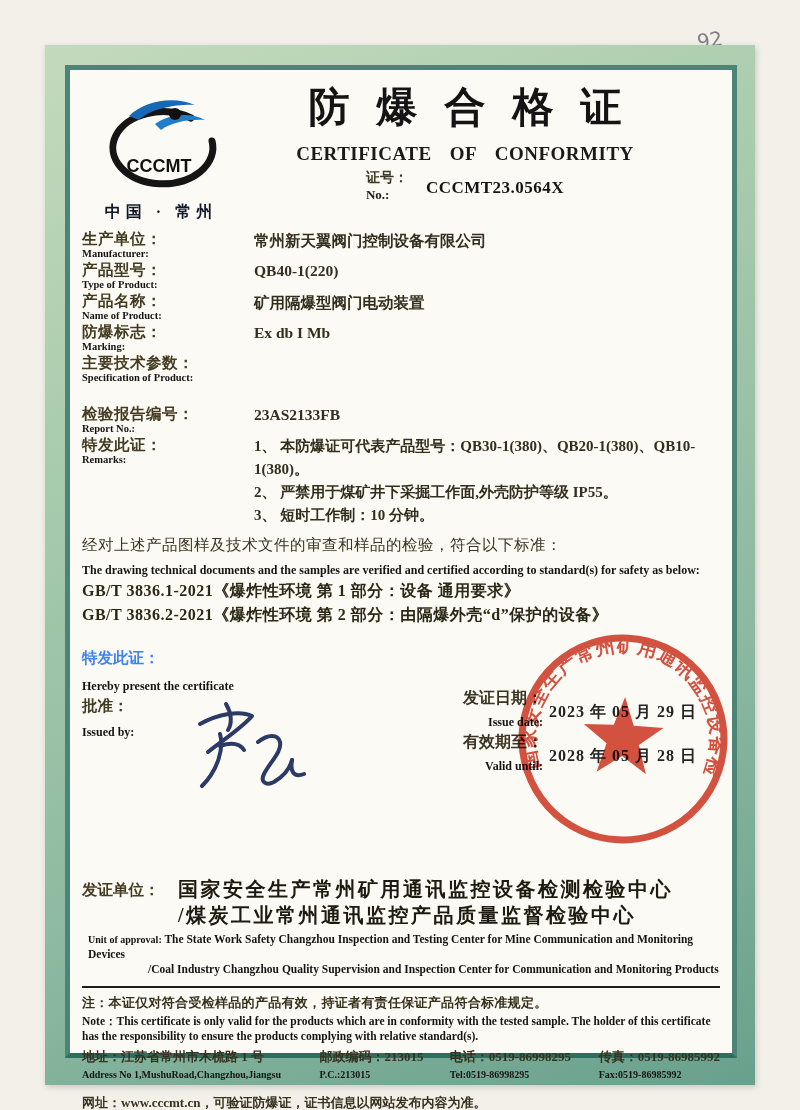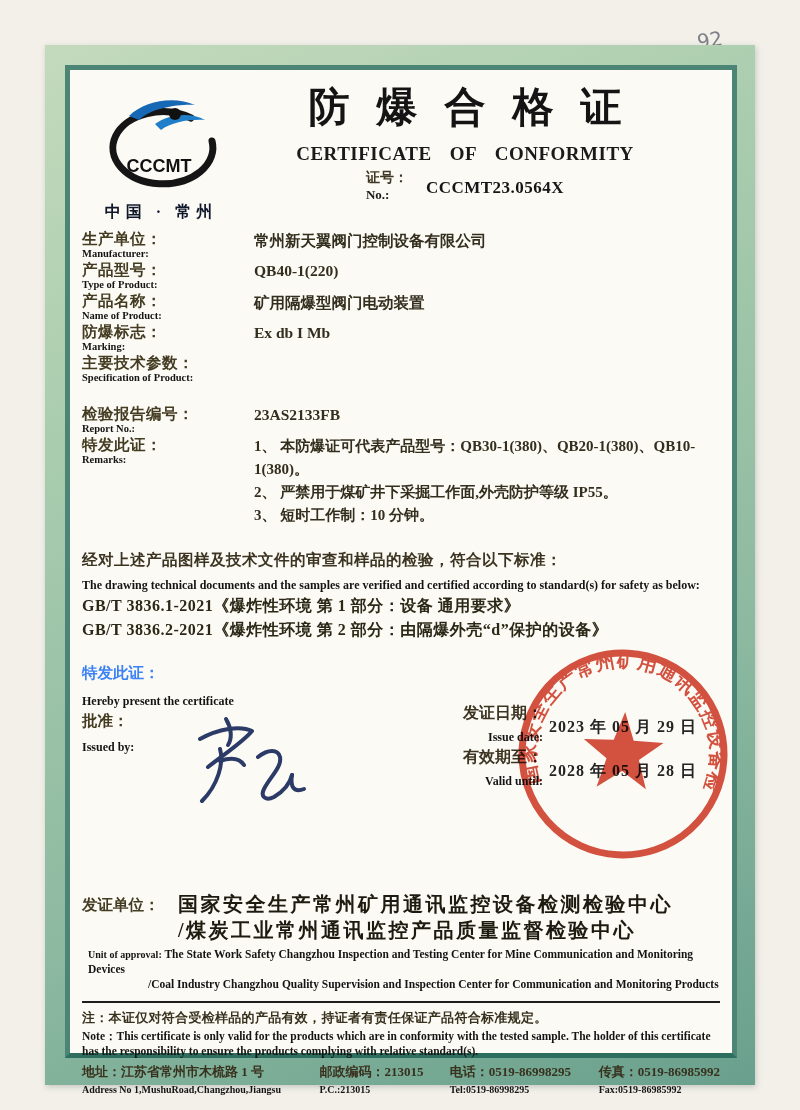--- a/index.html
+++ b/index.html
@@ -49,21 +49,21 @@
   
   .fields { margin-top:6px; }
   .field-row { display:flex; margin-bottom:1px; }
   .flabel { width:158px; flex:none; }
   .flabel-cn { font-size:15.5px; font-weight:bold; color:#443c22; letter-spacing:.5px; }
   .flabel-en { font-size:10.5px; font-weight:bold; color:#141414; margin-top:-2px; }
   .fvalue { font-size:15.5px; color:#332e1e; font-weight:600; padding:2px 0 0 14px; }
   .remark-items div { font-size:15px; font-weight:600; color:#332e1e; line-height:23px; }
   .gap-lg { height:20px; }
   
-  .std-intro-cn { font-size:15.5px; font-weight:bold; color:#3c3422; margin-top:23px; letter-spacing:.5px; }
+  .std-intro-cn { font-size:15.5px; font-weight:normal; color:#3c3422; margin-top:8px; letter-spacing:.5px; }
   .std-intro-en { font-size:12px; font-weight:bold; color:#141414; margin-top:7px; }
   .std-item { font-size:16px; font-weight:bold; color:#2c2817; margin-top:3px; letter-spacing:.5px; }
   
   .issue-block { position:relative; margin-top:22px; height:212px; }
   .present-cn { font-size:15.5px; font-weight:bold; color:#3b82f6; }
   .present-en { font-size:12px; font-weight:bold; color:#141414; margin-top:10px; }
   .approve-cn { font-size:15.5px; font-weight:bold; color:#443c22; margin-top:2px; }
   .approve-en { font-size:12px; font-weight:bold; color:#141414; margin-top:8px; }
   .signature { position:absolute; left:92px; top:42px; }
   .issue-right { position:absolute; left:349px; top:40px; width:300px; }

